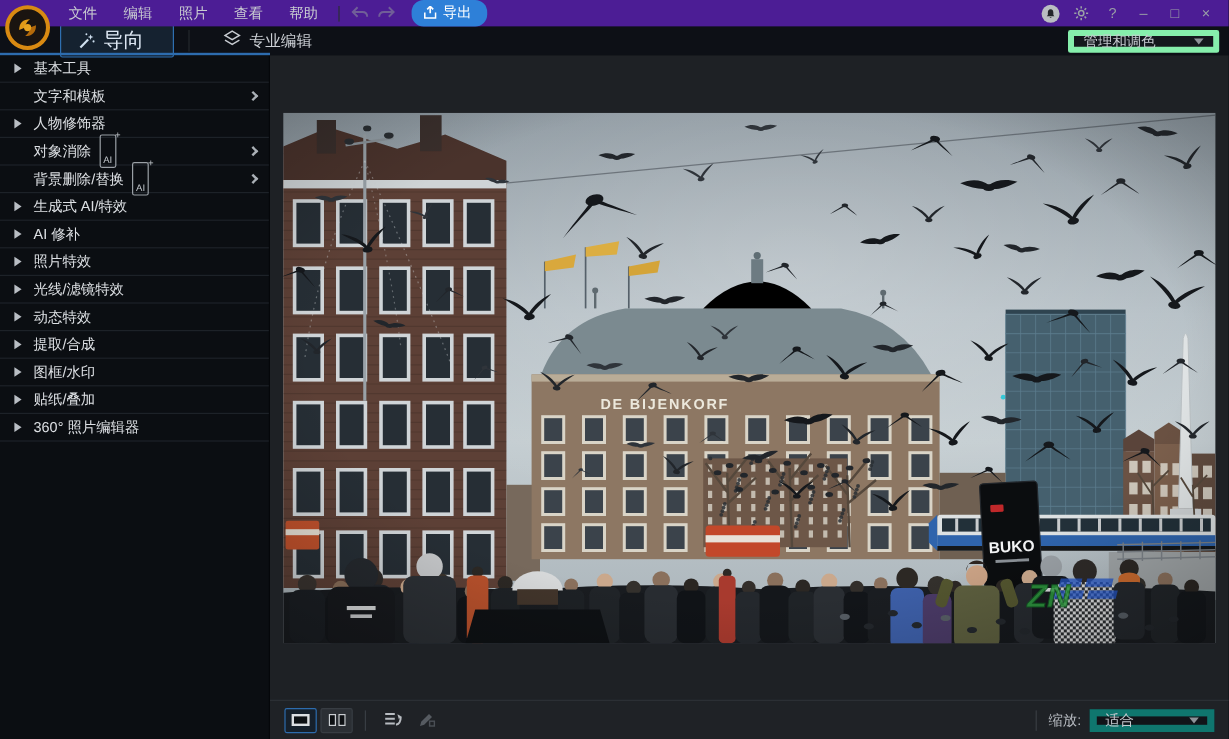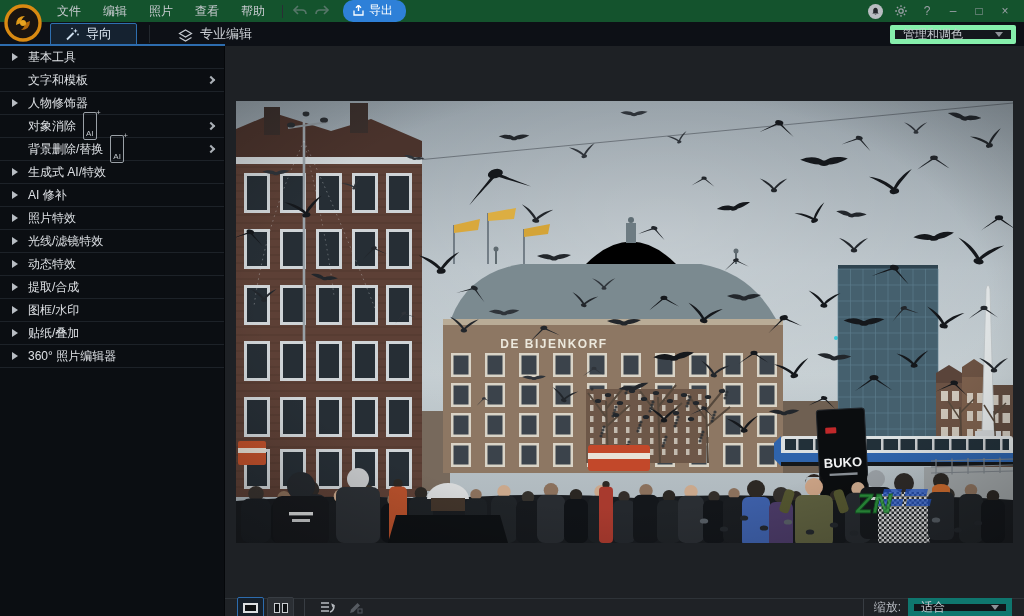--- a/index.html
+++ b/index.html
@@ -1,39 +1,39 @@
 <!DOCTYPE html>
 <html><head>
 <meta charset="utf-8">
 <style>
   * { margin:0; padding:0; box-sizing:border-box; }
   html,body { width:1024px; height:616px; overflow:hidden; background:#0a0d12;
     font-family:"Liberation Sans","DejaVu Sans",sans-serif; }
   #app { position:relative; width:1024px; height:616px; background:#0a0d12; color:#c6cad0; }
 
   
-  #titlebar { height:22px; display:flex; align-items:center; padding-left:46px; background:#14532d; position:relative; z-index:5; }
+  #titlebar { height:22px; display:flex; align-items:center; padding-left:46px; background:#4c1d95; position:relative; z-index:5; }
   .menu-item { padding:0 11px; font-size:12px; color:#c9ccd1; height:22px; line-height:22px; cursor:default; }
   .vsep { width:1px; height:13px; background:#2a2f35; margin:0 6px; }
   .histbtn { width:22px; height:18px; display:flex; align-items:center; justify-content:center; opacity:.55; }
   #export-btn { display:flex; align-items:center; gap:5px; background:#2e80d8; color:#fff; font-size:12px;
     padding:2px 13px 3px 10px; border-radius:10px; margin-left:10px; }
   #titlebar-right { margin-left:auto; display:flex; align-items:center; gap:4px; padding-right:8px; }
   .tb-ico { width:22px; height:20px; display:flex; align-items:center; justify-content:center; color:#9aa0a6; font-size:12px; }
   .bell-circle { width:15px; height:15px; border-radius:50%; background:#b9bdc2; display:flex; align-items:center; justify-content:center; }
 
   
   #logo { position:absolute; left:3px; top:3px; width:40px; height:40px; z-index:9; }
 
   
   #tabrow { height:24px; background:#0d1016; display:flex; align-items:center; padding-left:50px; position:relative; z-index:4; }
   #tabrow::after { content:""; position:absolute; left:0; bottom:0; width:225px; height:2px; background:#2d6cae; }
   #tab-guided { display:flex; align-items:center; gap:7px; border:1px solid #2e6fb0; background:#152230;
-    border-radius:2px; padding:1px 24px 2px 14px; color:#dce6f2; font-size:13px; }
-  #tab-pro { display:flex; align-items:flex-end; gap:7px; color:#ccd0d5; font-size:13px; padding:2px 14px; margin-left:14px; }
+    border-radius:2px; padding:1px 24px 2px 14px; color:#dce6f2; font-size:17px; }
+  #tab-pro { display:flex; align-items:flex-start; gap:7px; color:#ccd0d5; font-size:13px; padding:2px 14px; margin-left:14px; }
   .tabsep { width:1px; height:18px; background:#23282e; margin-left:12px; }
   #manage-dd { margin-left:auto; margin-right:8px; width:126px; height:19px; background:#14181d; border:5px solid #86efac;
     border-radius:2px; display:flex; align-items:center; justify-content:space-between; padding:0 8px; font-size:12px; color:#c6cad0; }
   .dd-arrow { width:0; height:0; border-left:4px solid transparent; border-right:4px solid transparent; border-top:5px solid #8e9399; }
 
   
   #main { display:flex; height:570px;border-radius:29px; }
   #sidebar { width:225px; background:#0b0e12; border-right:1px solid #05070a; }
   .sb-row { height:23px; display:flex; align-items:center; padding:0 10px 0 12px; border-bottom:1px solid #1d2228; font-size:12px; color:#dde0e4; }
   .sb-exp { width:10px; margin-right:6px; display:flex; align-items:center; }
@@ -47,21 +47,21 @@
     display:flex; align-items:center; padding:0 8px; position:relative; }
   #folder-btn { width:34px; height:20px; background:#3a3e44; border:1px solid #50555b; border-radius:3px;
     display:flex; align-items:center; justify-content:center; gap:2px; }
   #filename { position:absolute; left:0; right:0; text-align:center; font-size:12px; color:#c9ccd0; pointer-events:none; }
   #ch-right { margin-left:auto; display:flex; gap:4px; }
   .ch-btn { width:27px; height:21px; background:#34383d; border:1px solid #44484e; border-radius:2px; display:flex; align-items:center; justify-content:center; }
 
   #viewport { flex:1; background:#1e2125; display:flex; align-items:center; justify-content:center; }
   #photo-svg { display:block; }
 
-  #bottombar { height:18px; background:#1f2226; border-top:1px solid #2e3338; display:flex; align-items:center; padding:0 12px; }
+  #bottombar { height:33px; background:#1f2226; border-top:1px solid #2e3338; display:flex; align-items:center; padding:0 12px; }
   .bb-btn { width:27px; height:21px; display:flex; align-items:center; justify-content:center; border-radius:2px; }
   .bb-active { border:1px solid #2d6cae; background:#16202b; }
   .bb-plain { border:1px solid #383d43; background:#2b2f34; margin-left:3px; }
   .view-solo { width:15px; height:10px; border:2px solid #dcdfe2; background:#0d1013; }
   .view-duo { display:flex; gap:2px; }
   .view-duo i { width:6px; height:10px; border:1.5px solid #c9cdd1; background:#0d1013; display:block; }
   .bb-sep { width:1px; height:17px; background:#383d43; margin:0 10px; }
   #bb-right { margin-left:auto; display:flex; align-items:center; }
   #zoom-label { font-size:12px; color:#b6bac0; margin-right:7px; }
   #zoom-dd { width:104px; height:19px; background:#111419; border:6px solid #0f766e; display:flex; align-items:center; justify-content:space-between; padding:0 7px; font-size:12px; color:#c6cad0; }

